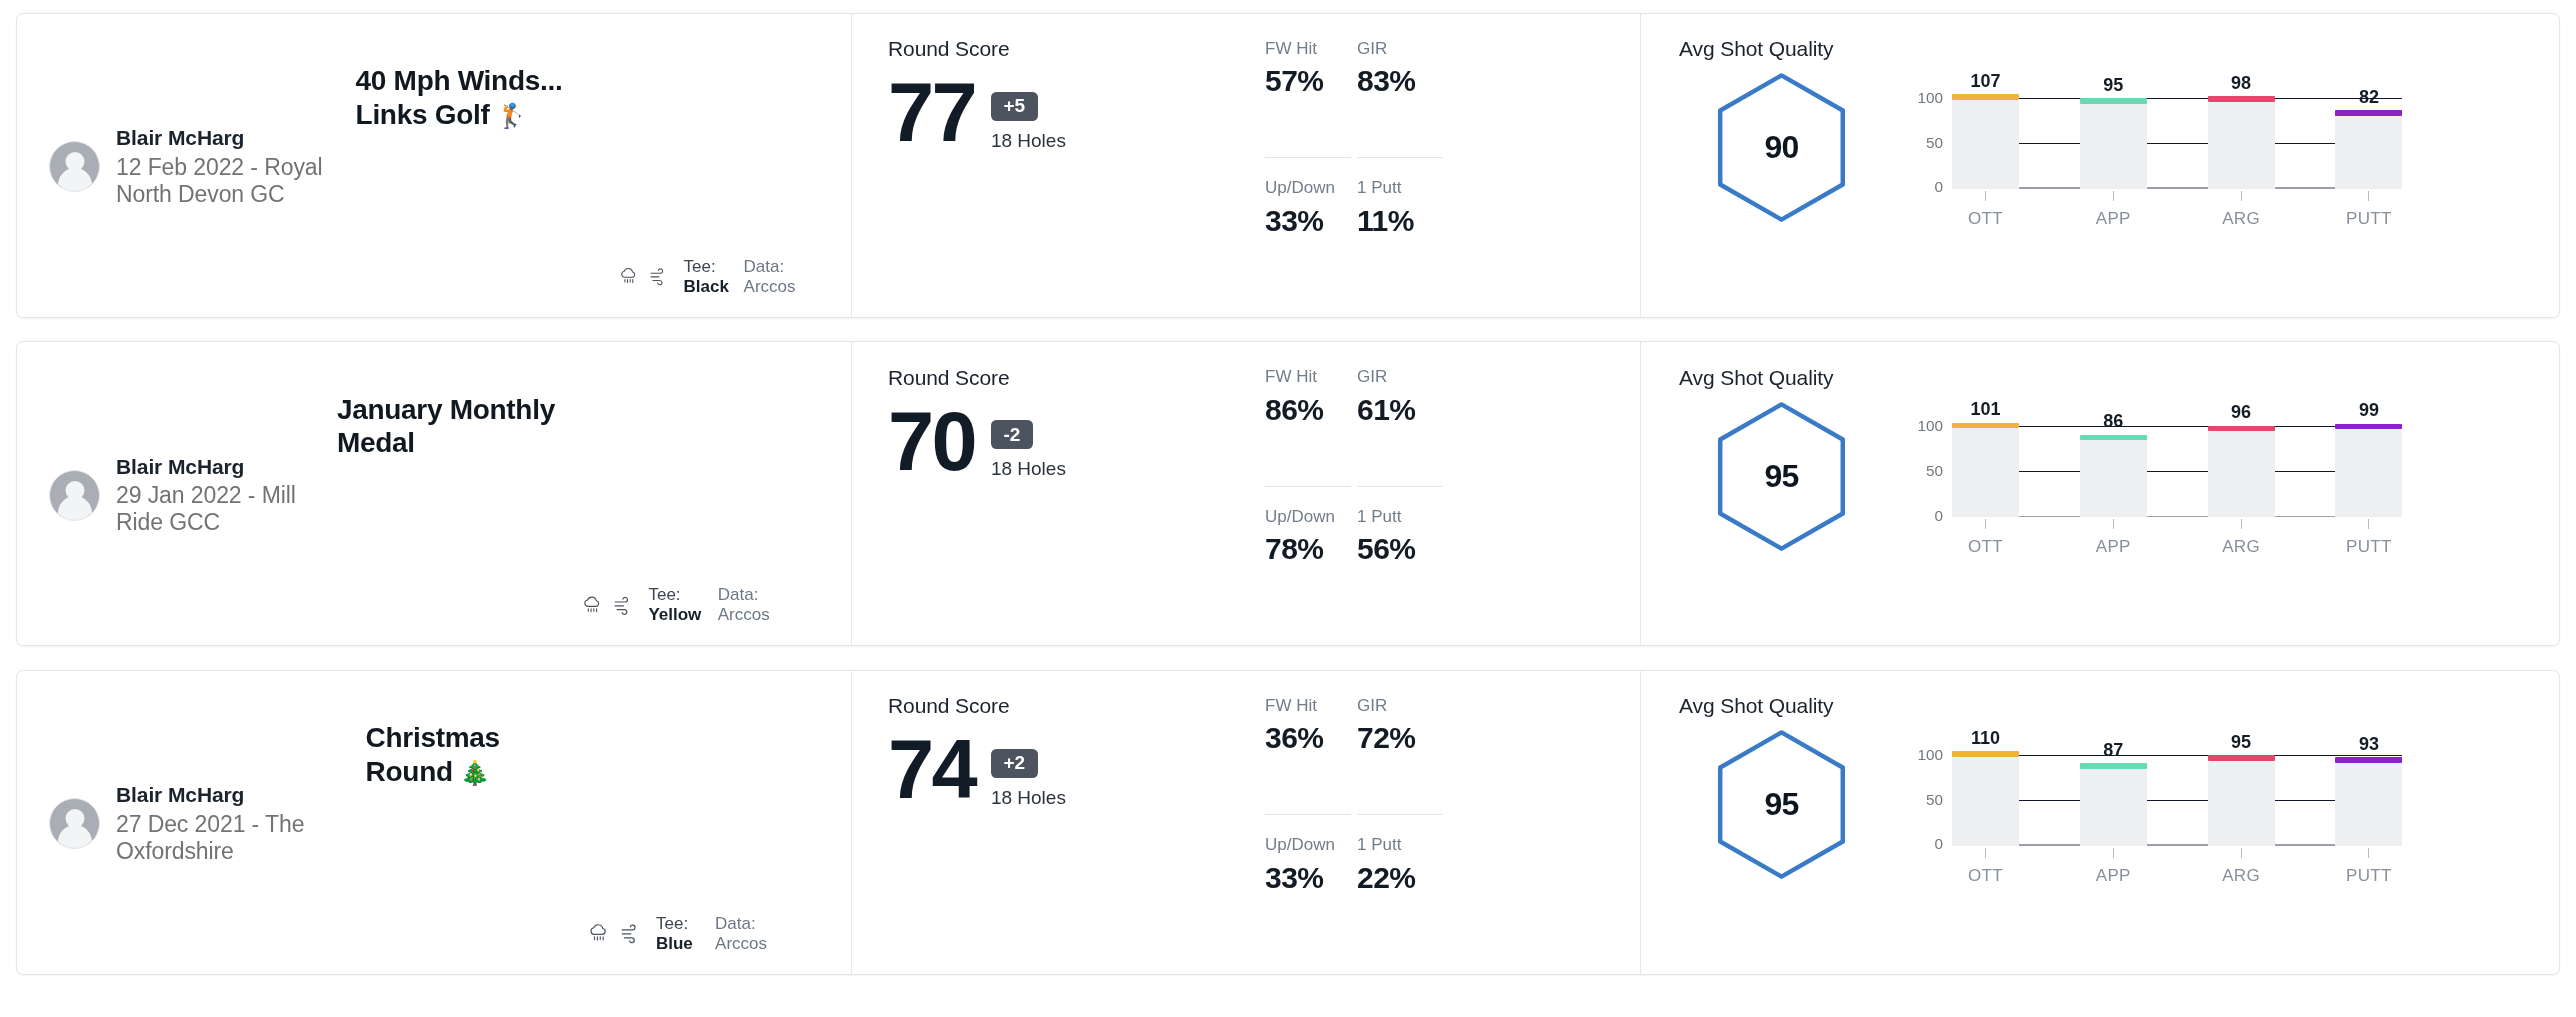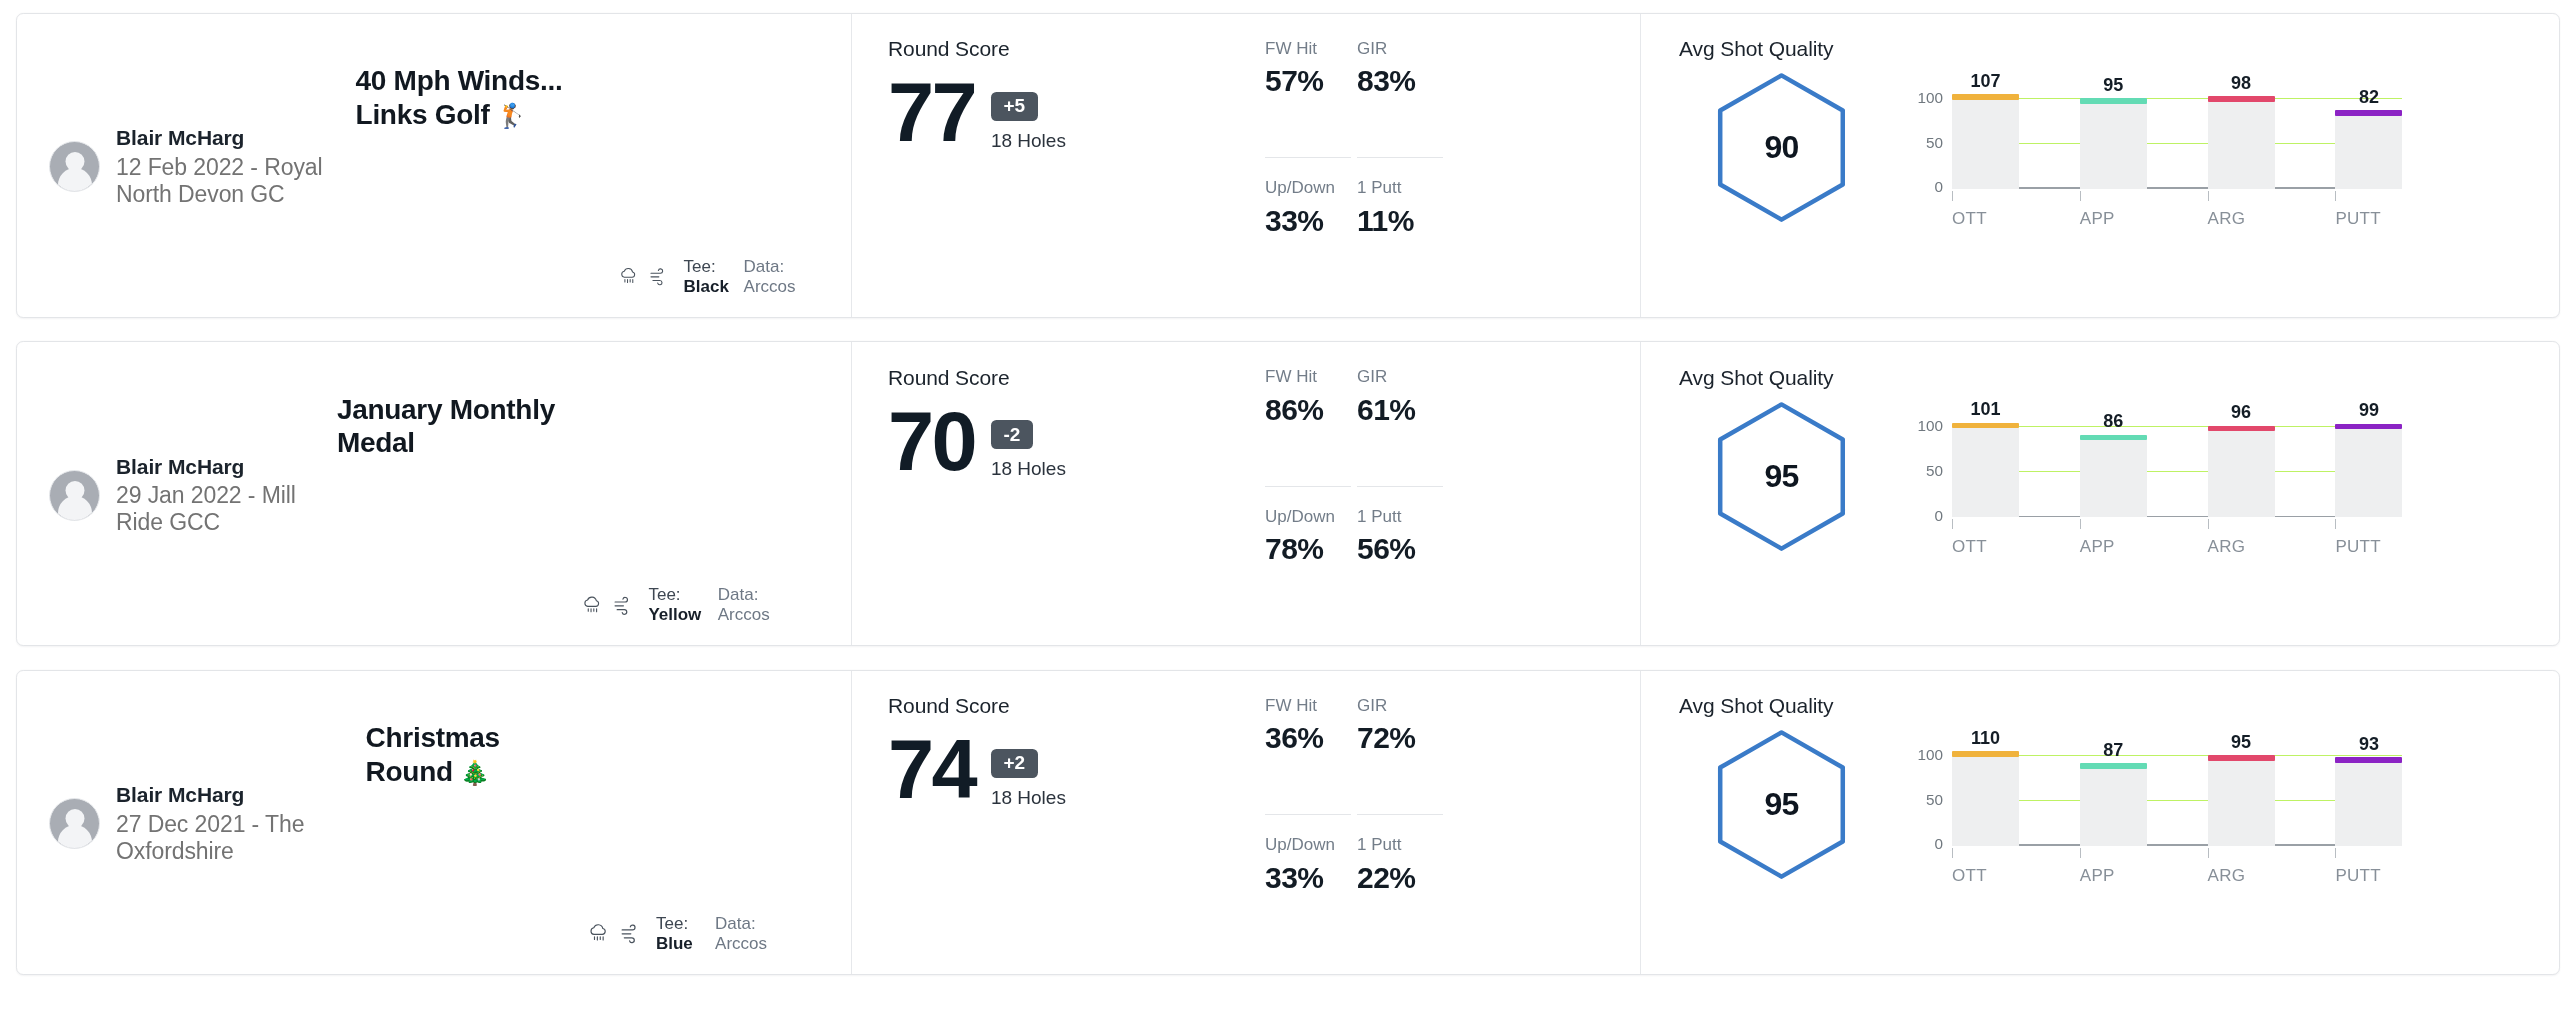--- a/index.html
+++ b/index.html
@@ -257,21 +257,21 @@
   .chart-plot {
     position: absolute;
     left: 51px; right: 3.6px;
     top: 27px; height: 90px;
   }
 
   .gridline {
     position: absolute;
     left: 0; right: 0;
     height: 0.9px;
-    background: #bef264;
+    background: #0f172a;
   }
   .gridline.base { background: #9aa0a6; height: 1.8px; }
 
   .ytick {
     position: absolute;
     right: calc(100% + 9px);
     transform: translateY(-50%);
     font-size: 15.3px;
     color: #70787f;
     white-space: nowrap;
@@ -323,21 +323,21 @@
     position: absolute;
     left: 51px; right: 3.6px;
     top: 119px;
     display: flex;
     justify-content: space-between;
   }
   .xtick-slot {
     width: 67px;
     display: flex;
     flex-direction: column;
-    align-items: flex-start;
+    align-items: center;
   }
   .xtick-mark {
     width: 0.9px; height: 10px;
     background: #b8bdc2;
   }
   .xtick-label {
     margin-top: 8px;
     font-size: 17px;
     color: #878f98;
     letter-spacing: 0.3px;

